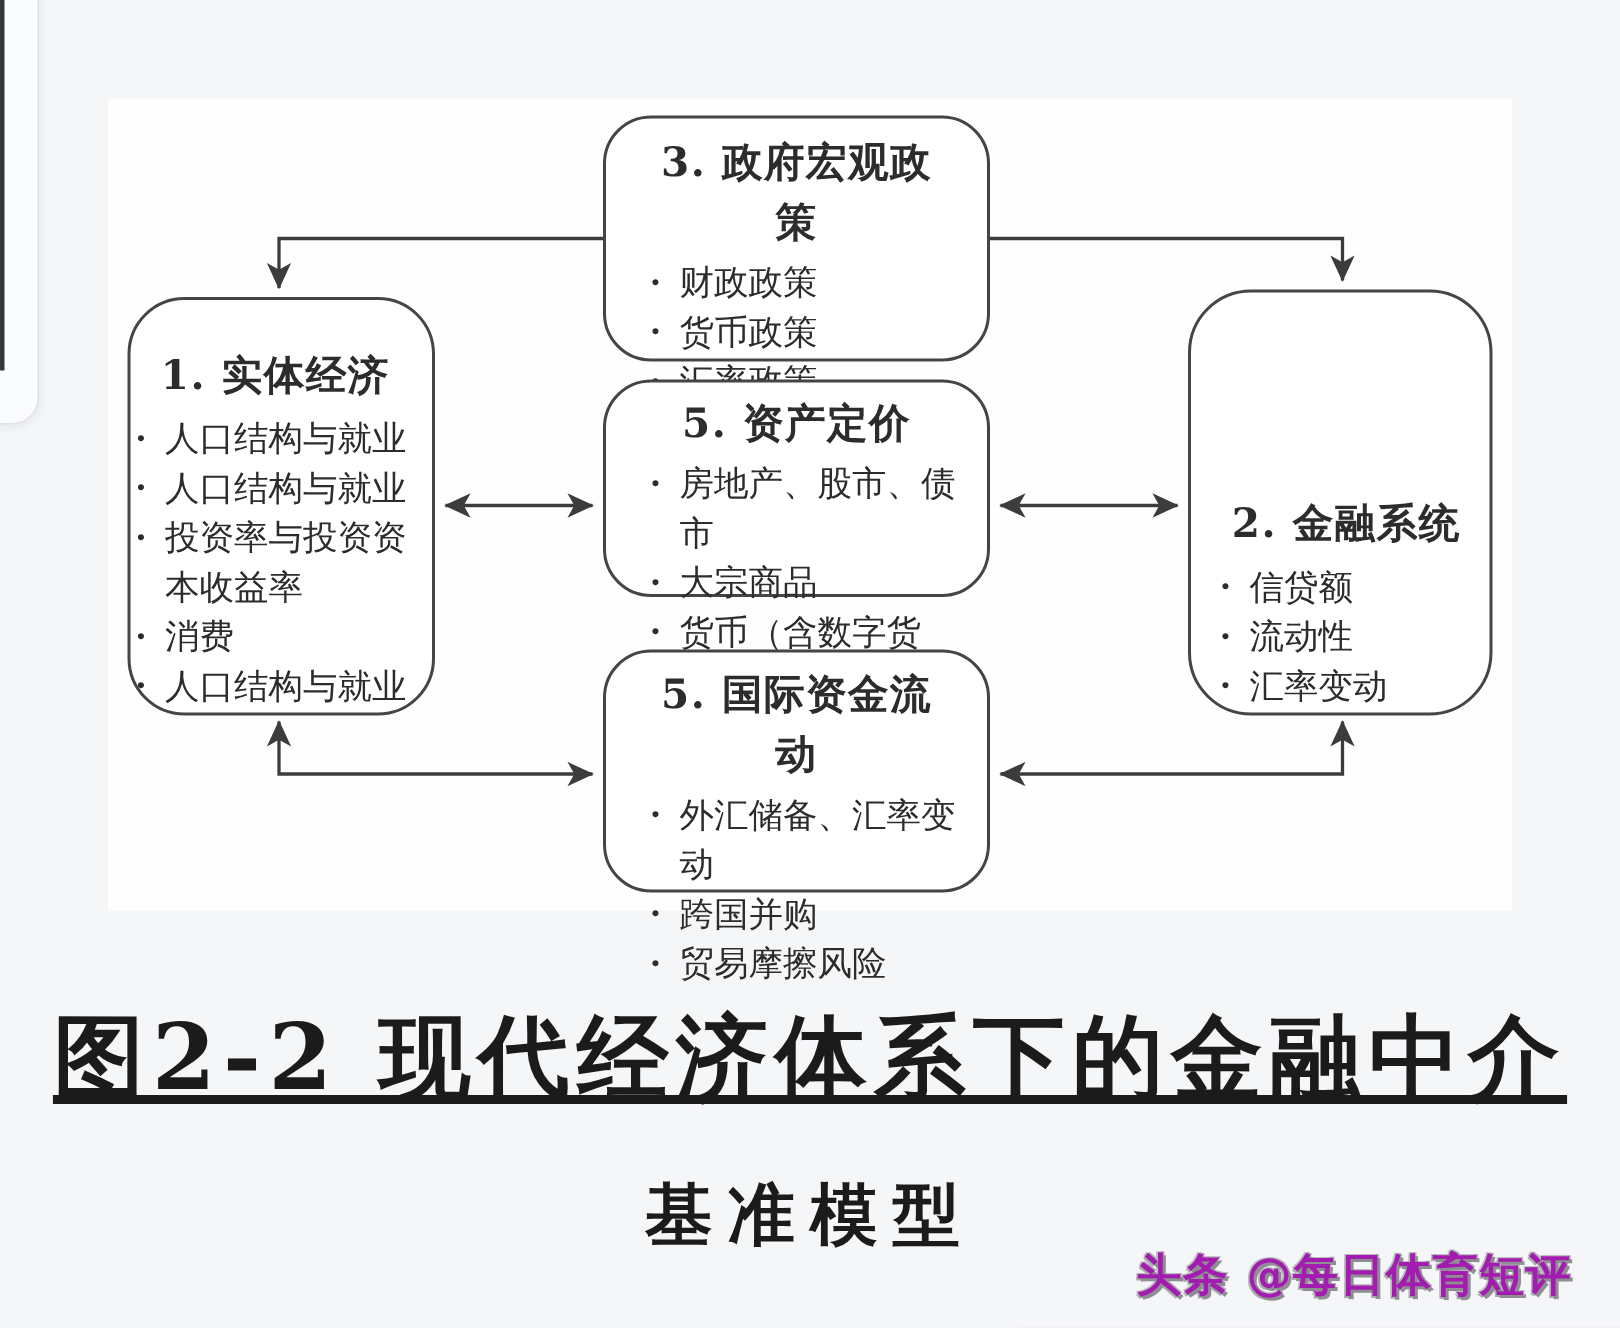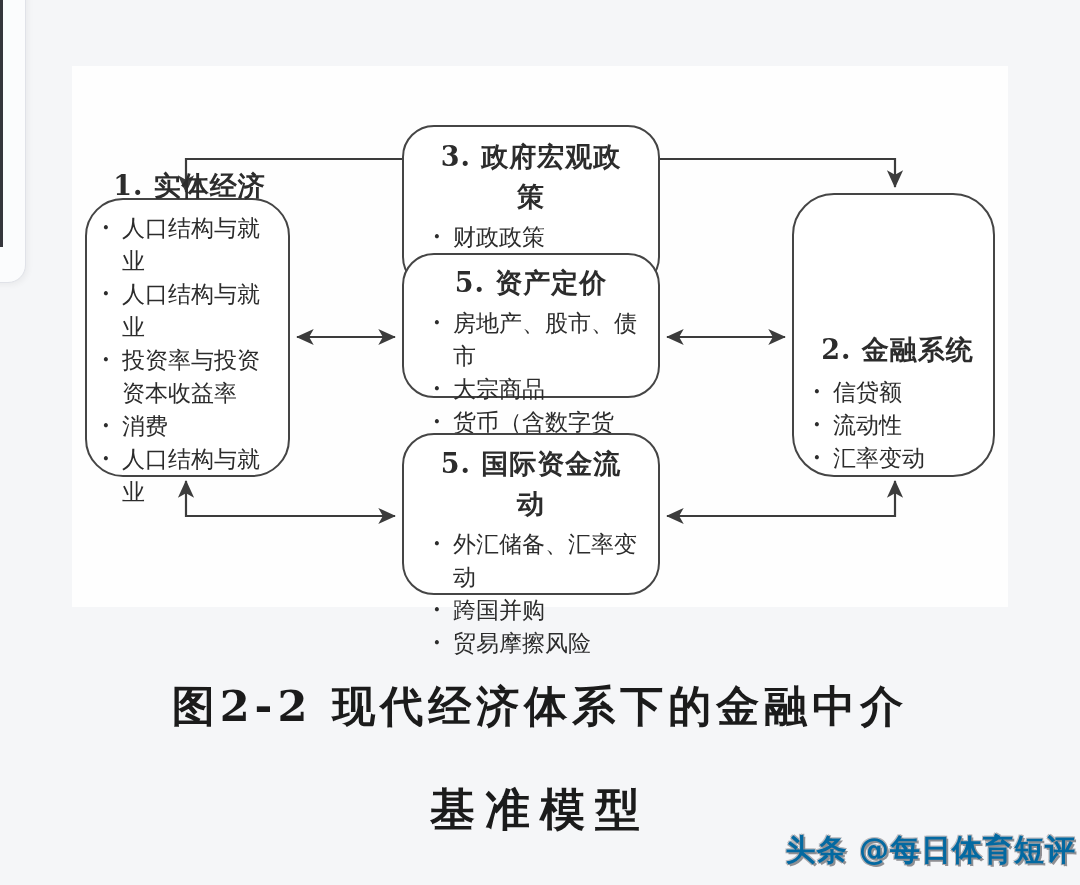--- a/index.html
+++ b/index.html
@@ -25,37 +25,37 @@
   .box {
     position:absolute; background:#fff; border:2px solid #454545;
     display:flex; flex-direction:column;
   }
   .box-title { text-align:center; font-size:27px; font-weight:600; letter-spacing:1px; color:#2c2c2c; line-height:40px; }
   .bullets { display:flex; flex-direction:column; }
   .bullet { display:flex; font-size:23px; line-height:33px; color:#2c2c2c; }
   .bullet .dot { flex:0 0 14px; margin-right:9px; font-size:14px; text-align:center; }
   .bullet .txt { flex:1; }
 
-  .box-real    { left:13px;  top:132px; width:205px; height:279px; border-radius:38px; justify-content:center; padding:0 8px 0 12px; }
+  .box-real    { left:13px;  top:132px; width:205px; height:279px; border-radius:38px; justify-content:flex-end; padding:0 8px 0 0; }
   .box-fin     { left:720px; top:127px; width:203px; height:284px; border-radius:42px; justify-content:flex-end; padding:0 8px 0 16px; }
-  .box-policy  { left:330px; top:11px;  width:258px; height:164px; border-radius:32px; padding:10px 8px 0 26px;margin-top:48px; }
+  .box-policy  { left:330px; top:11px;  width:258px; height:164px; border-radius:32px; padding:10px 8px 0 26px; }
   .box-intl    { left:330px; top:367px; width:258px; height:162px; border-radius:32px; padding:9px 8px 0 26px; }
   .box-asset   { left:330px; top:187px; width:258px; height:145px; border-radius:32px; padding:8px 8px 0 26px; }
   .box-policy .box-title, .box-intl .box-title, .box-asset .box-title { margin-right:18px; margin-bottom:4px; }
   .box-real .box-title, .box-fin .box-title { margin-bottom:6px; }
 
   
   .caption { position:absolute; left:0; top:664px; width:1080px; text-align:center; color:#1b1b1b; }
-  .caption-line1 { font-size:43px; font-weight:700; letter-spacing:5px; line-height:84px; }
+  .caption-line1 { font-size:61px; font-weight:700; letter-spacing:5px; line-height:84px;text-decoration:underline; }
   .caption-line2 { font-size:45px; font-weight:700; letter-spacing:10px; line-height:80px; margin-top:22px; }
 
   .watermark {
-    position:absolute; right:4px; top:830px;
+    position:absolute; right:32px; top:830px;
     font-family:"DejaVu Sans","Liberation Sans",sans-serif;
-    font-size:30px; font-weight:700; color:#0369a1; letter-spacing:1px;
+    font-size:30px; font-weight:700; color:#a21caf; letter-spacing:1px;
     text-shadow:2px 2px 0 #8f8f93, -1px -1px 0 #bcbcc0, 1px -1px 0 #ababaf, -1px 1px 0 #ababaf;
   }
 </style>
 </head>
 <body>
 
 <div class="screen">
 
   <div class="prev-page"></div>
   <div class="dark-strip"></div>

